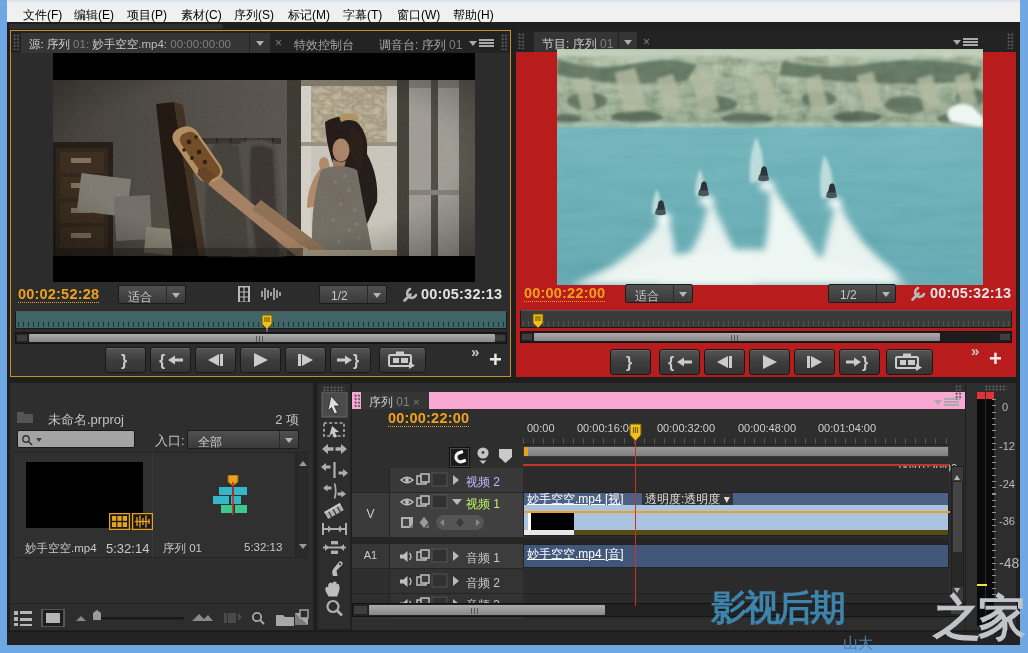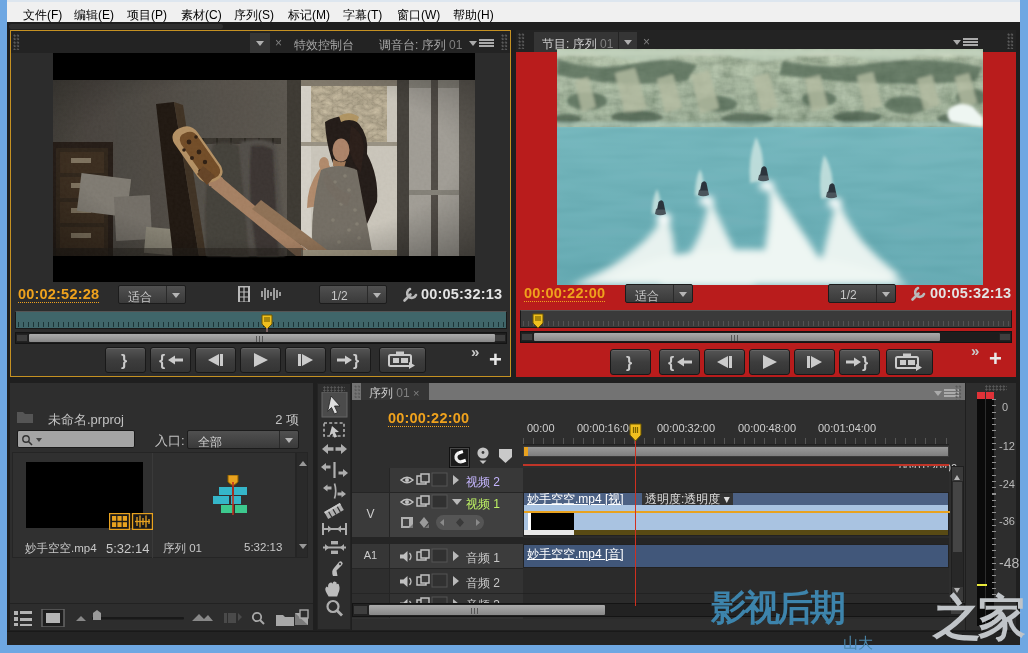--- a/index.html
+++ b/index.html
@@ -44,20 +44,21 @@
     <span style="left:227px">序列(S)</span>
     <span style="left:281px">标记(M)</span>
     <span style="left:336px">字幕(T)</span>
     <span style="left:390px">窗口(W)</span>
     <span style="left:446px">帮助(H)</span>
 </div>
 
 <div class="panel" id="srcpanel" style="left:10px;top:30px;width:501px;height:347px;border:1px solid #c59122;background:#2c2c2c;">
   <div class="tabbar">
     <div class="grip" style="left:2px;top:3px;height:16px;"></div>
+    <div class="tab active" style="left:10px;width:228px;overflow:hidden;font-size:11.5px;">源: 序列 <span class="dim">01:</span> 妙手空空<span style="color:#bdbdbd">.mp4:</span> <span class="dim">00:00:00:00</span></div>
     <div class="abs" style="left:238px;top:2px;width:21px;height:20px;background:#353535;border-left:1px solid #232323;">
       <div class="abs" style="left:6px;top:8px;border:4px solid transparent;border-top:5px solid #b0b0b0;"></div>
     </div>
     <div class="abs dim" style="left:264px;top:5px;font-size:12px;">×</div>
     <div class="tab" style="left:272px;width:82px;text-align:center;">特效控制台</div>
     <div class="tab" style="left:360px;width:110px;">调音台: 序列 <span class="dim">01</span></div>
     <div class="menu3" style="right:16px;top:7px;">
         <i></i>
         <i></i>
         <i></i>
@@ -646,21 +647,21 @@
         <path d="M6 16 q-3-5 0-7 l1.5 1 q-0.5-4 2-5 q2-1 2.5 1 q1-3 3-2 q2 0.5 1.5 2.5 q2-1 2.5 1 q1.5 4-1 9 l-1 3 h-9 z" fill="#c9c9c9"></path>
       </g>
     <g transform="translate(0,207)">
         <circle cx="12" cy="7.5" r="5.5" fill="none" stroke="#b9b9b9" stroke-width="2.2"></circle>
         <line x1="16" y1="11.5" x2="21" y2="16.5" stroke="#b9b9b9" stroke-width="2.8"></line>
       </g>
   </svg>
 </div>
 
 <div class="panel" id="timeline" style="left:352px;top:383px;width:613px;height:247px;background:#2e2e2e;">
-  <div class="tabbar" style="height:17px;background:#737373;">
+  <div class="tabbar" style="height:17px;background:#f9a8d4;margin-top:9px;">
     <div class="grip" style="left:2px;top:2px;height:13px;"></div>
     <div class="tab active" style="left:9px;width:68px;top:0;height:17px;padding-top:2px;">序列 <span class="dim">01</span> <span class="dim" style="font-size:11px">×</span></div>
     <div class="menu3" style="right:6px;top:5px;">
         <i></i>
         <i></i>
         <i></i>
       </div>
   </div>
   <div class="abs tc-org dotted" style="left:36px;top:27px;">00:00:22:00</div>
 

